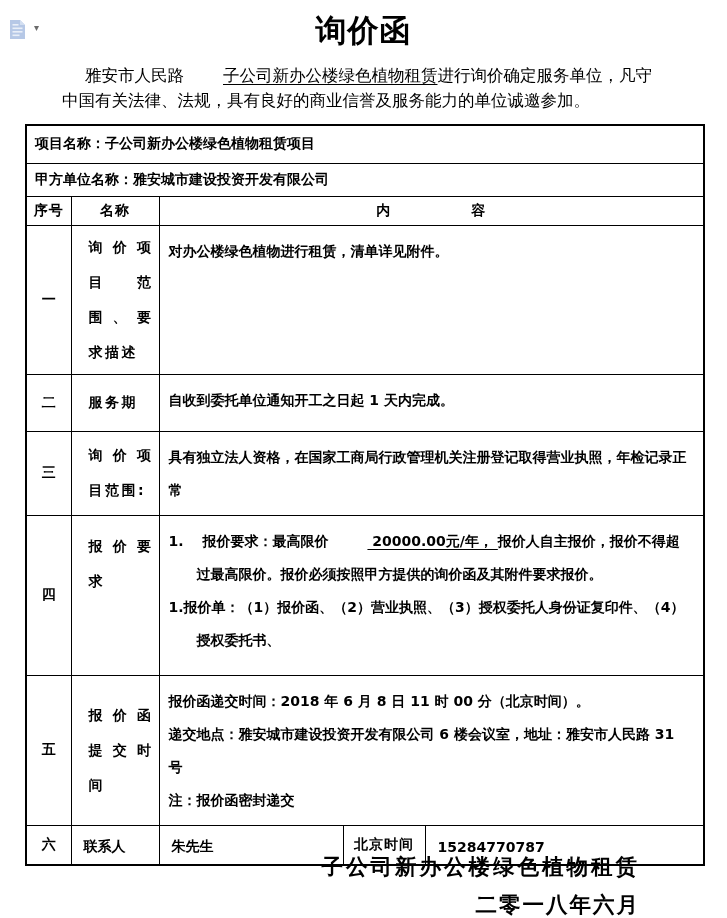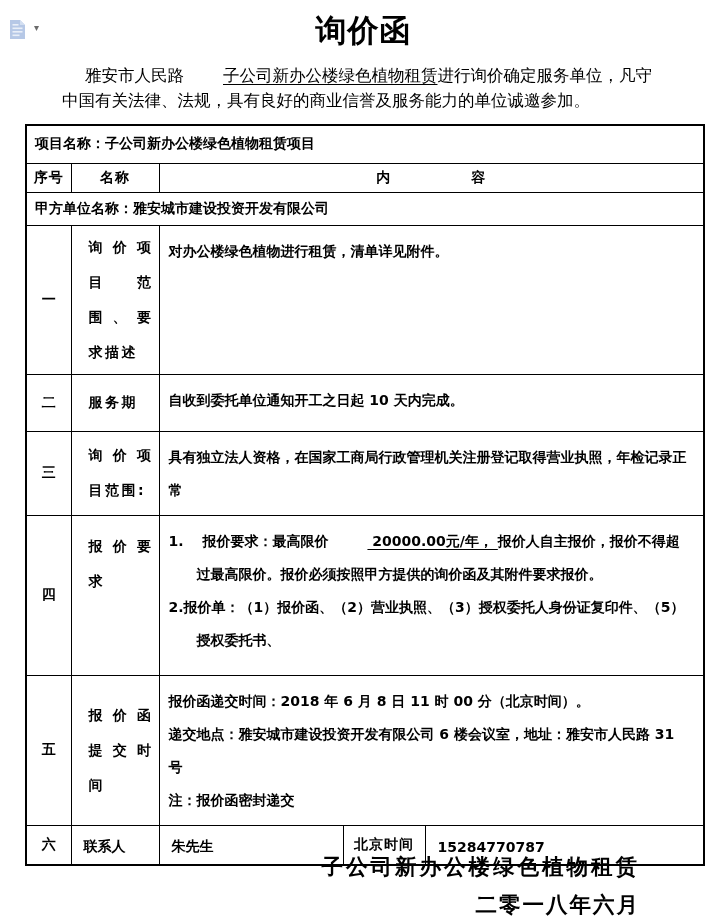--- a/index.html
+++ b/index.html
@@ -116,59 +116,59 @@
       <col style="width:184px">
       <col style="width:82px">
       <col style="width:279px">
   </colgroup>
 
   <tbody>
       <tr style="height:38px">
     <td class="label-row" colspan="5">项目名称：子公司新办公楼绿色植物租赁项目</td>
   </tr>
 
+  <tr style="height:33px">
+    <td class="label-row" colspan="5">甲方单位名称：雅安城市建设投资开发有限公司</td>
+  </tr>
+
   <tr style="height:29px">
     <td class="hdr">序号</td>
     <td class="hdr">名称</td>
     <td class="hdr hdr-content" colspan="3">
       <div class="hdr-content-inner">
         <span>内</span>
         <span>容</span>
       </div>
     </td>
   </tr>
 
-  <tr style="height:33px">
-    <td class="label-row" colspan="5">甲方单位名称：雅安城市建设投资开发有限公司</td>
-  </tr>
-
   <tr style="height:128px">
     <td class="num-cell">一</td>
     <td class="name-cell">询价项目范围、要求描述</td>
     <td class="content-cell" colspan="3">对办公楼绿色植物进行租赁，清单详见附件。</td>
   </tr>
 
   <tr style="height:57px">
     <td class="num-cell">二</td>
     <td class="name-cell">服务期</td>
-    <td class="content-cell" colspan="3">自收到委托单位通知开工之日起 10 天内完成。</td>
+    <td class="content-cell" colspan="3">自收到委托单位通知开工之日起 1 天内完成。</td>
   </tr>
 
   <tr style="height:82px">
     <td class="num-cell">三</td>
     <td class="name-cell">询价项目范围:</td>
     <td class="content-cell" colspan="3">具有独立法人资格，在国家工商局行政管理机关注册登记取得营业执照，年检记录正常</td>
   </tr>
 
   <tr style="height:160px">
     <td class="num-cell">四</td>
     <td class="name-cell name-top">报价要求</td>
     <td class="content-cell" colspan="3">
       <div class="hang"><span>1.　 报价要求：最高限价</span><span class="ul"> 20000.00元/年， </span><span>报价人自主报价，报价不得超过最高限价。报价必须按照甲方提供的询价函及其附件要求报价。</span></div>
-      <div class="hang">2.报价单：（1）报价函、（2）营业执照、（3）授权委托人身份证复印件、（5）授权委托书、</div>
+      <div class="hang">1.报价单：（1）报价函、（2）营业执照、（3）授权委托人身份证复印件、（4）授权委托书、</div>
     </td>
   </tr>
 
   <tr style="height:117px">
     <td class="num-cell">五</td>
     <td class="name-cell">报价函提交时间</td>
     <td class="content-cell" colspan="3">
       <div>报价函递交时间：2018 年 6 月 8 日 11 时 00 分（北京时间）。</div>
       <div>递交地点：雅安城市建设投资开发有限公司 6 楼会议室，地址：雅安市人民路 31 号</div>
       <div>注：报价函密封递交</div>

